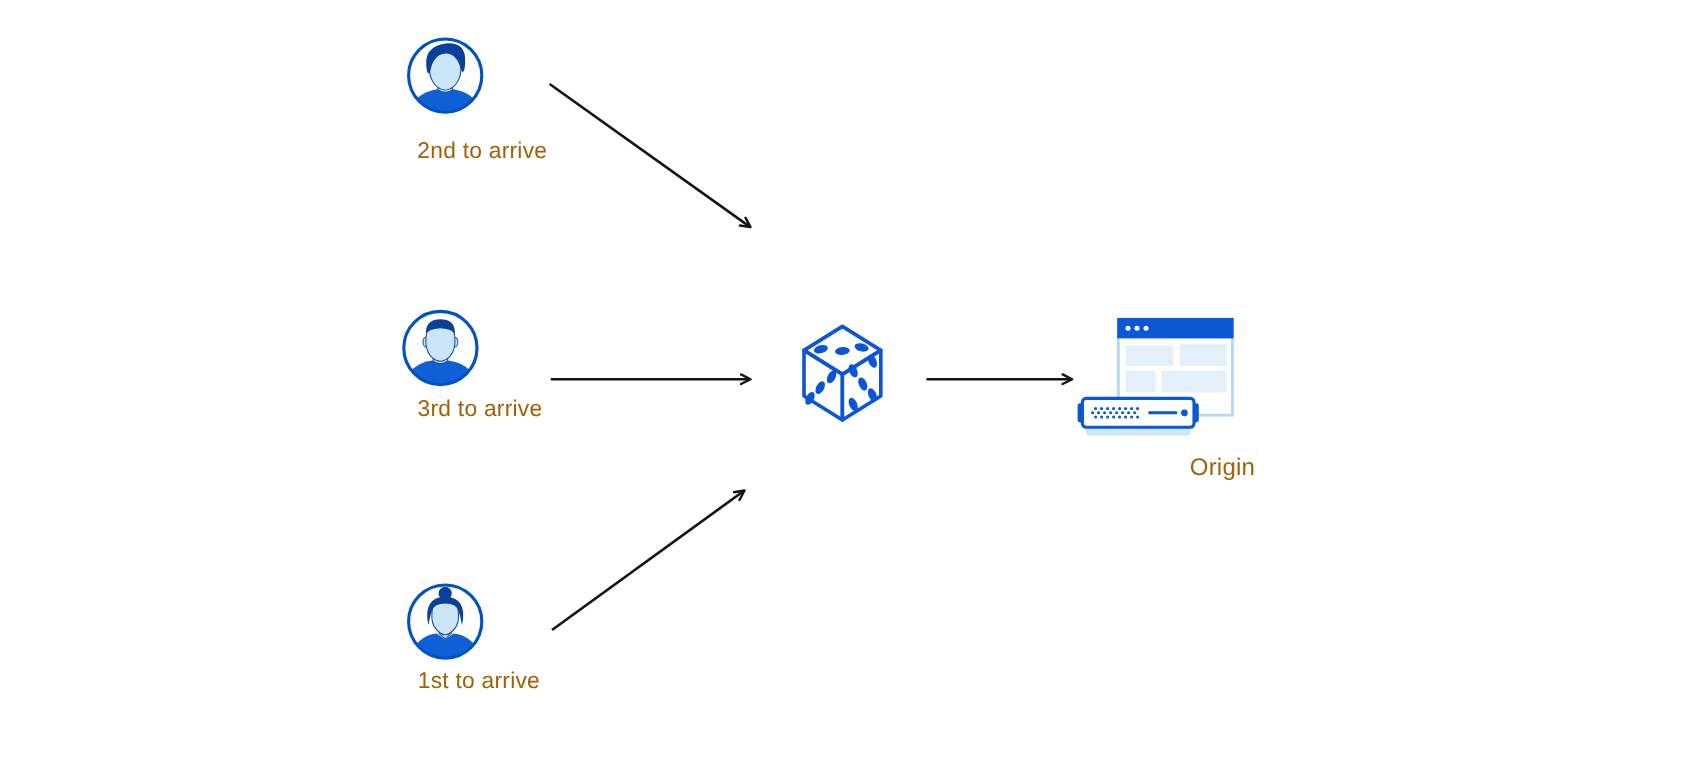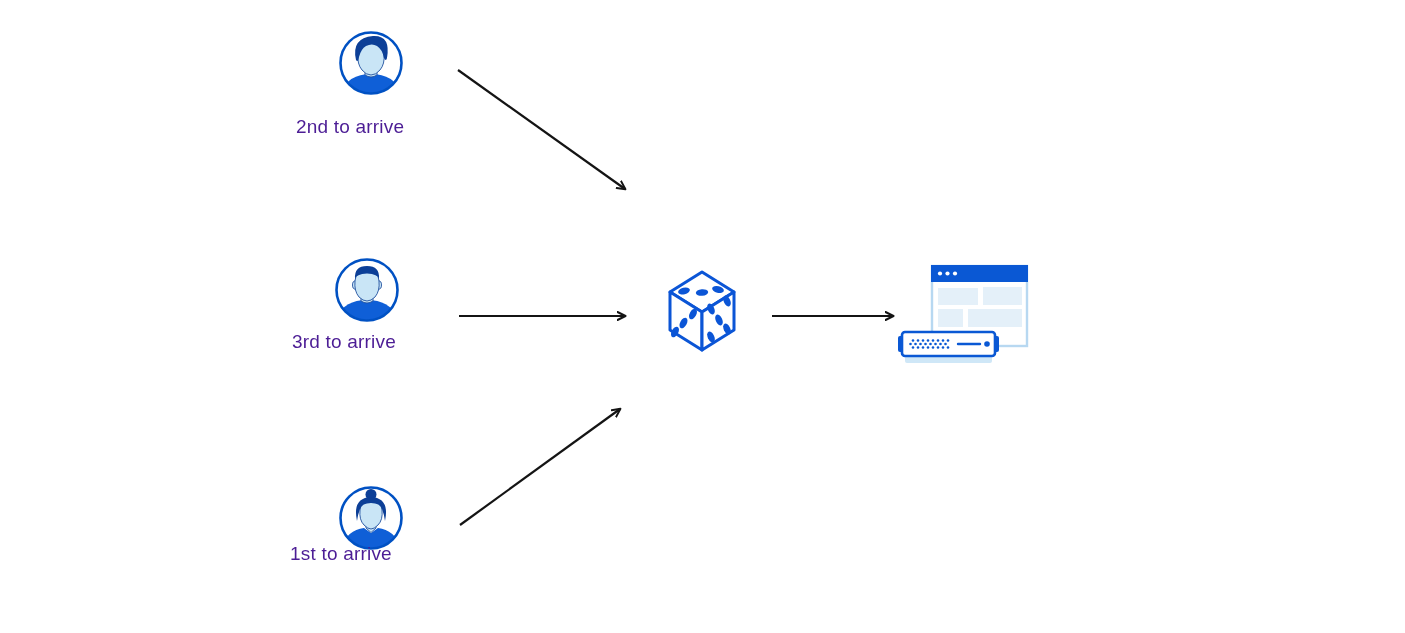--- a/index.html
+++ b/index.html
@@ -6,23 +6,23 @@
   .canvas{
     position:relative;
     width:1405px;height:633px;
     background:#ffffff;
     font-family:"Liberation Sans", sans-serif;
     overflow:hidden;
   }
   .abs{position:absolute;}
   .node-label{
     position:absolute;
-    text-align:left;
+    text-align:right;
     font-size:19px;
-    color:#4c1d95;
+    color:#a16207;
     letter-spacing:.2px;
     white-space:nowrap;
   }
   .origin-label{font-size:20px;}
   svg{display:block;}
 </style>
 </head>
 <body>
 
 <div class="canvas">
@@ -90,21 +90,21 @@
         <rect width="66" height="66" fill="#ffffff"></rect>
         <path d="M2 66 Q8 45 26 43 L33 48 L40 43 Q58 45 64 66 Z" fill="#0f5fd7"></path>
         <path d="M28 34 L38 34 L38 43 L33 47.5 L28 43 Z" fill="#c9e5f6" stroke="#1f4f9e" stroke-width="0.9"></path>
         <circle cx="33" cy="9.5" r="5.5" fill="#0c3f97"></circle>
         <path d="M33 14 Q43 14 44 25 Q45 35 40 40 Q36 44 33 44 Q30 44 26 40 Q21 35 22 25 Q23 14 33 14 Z" fill="#c9e5f6" stroke="#1f4f9e" stroke-width="0.9"></path>
         <path d="M19 36 Q14 13 33 12 Q52 13 47 36 Q46 29 44 24 Q42 18 33 18 Q24 18 22 24 Q20 29 19 36 Z" fill="#0c3f97"></path>
       </g>
       <circle cx="33" cy="33" r="30.5" fill="none" stroke="#0051c3" stroke-width="2.6"></circle>
     </svg>
   </div>
-  <div class="node-label" style="left:290px;top:543px;width:160px">1st to arrive</div>
+  <div class="node-label" style="left:290px;top:557px;width:160px">1st to arrive</div>
 
   <div class="abs" style="left:667px;top:269px">
     <svg width="70" height="84" viewBox="0 0 70 84">
       <g stroke="#0b55d6" stroke-width="3" stroke-linejoin="round" fill="#ffffff">
         <path d="M35 3 L67 23 L35 43 L3 23 Z"></path>
         <path d="M3 23 L35 43 L35 81 L3 61 Z"></path>
         <path d="M67 23 L35 43 L35 81 L67 61 Z"></path>
       </g>
       <g fill="#0b55d6">
 
@@ -173,14 +173,15 @@
             <circle cx="37" cy="85.5" r="1.3"></circle>
             <circle cx="42" cy="85.5" r="1.3"></circle>
             <circle cx="47" cy="85.5" r="1.3"></circle>
             <circle cx="52" cy="85.5" r="1.3"></circle>
         </g>
         <line x1="62" y1="82" x2="84" y2="82" stroke="#0a58d4" stroke-width="2.4" stroke-linecap="round"></line>
         <circle cx="91" cy="82" r="2.8" fill="#0a58d4"></circle>
       </g>
     </svg>
   </div>
+  <div class="node-label origin-label" style="left:886px;top:379px;width:160px">Origin</div>
 
 </div>
 
 </body></html>

